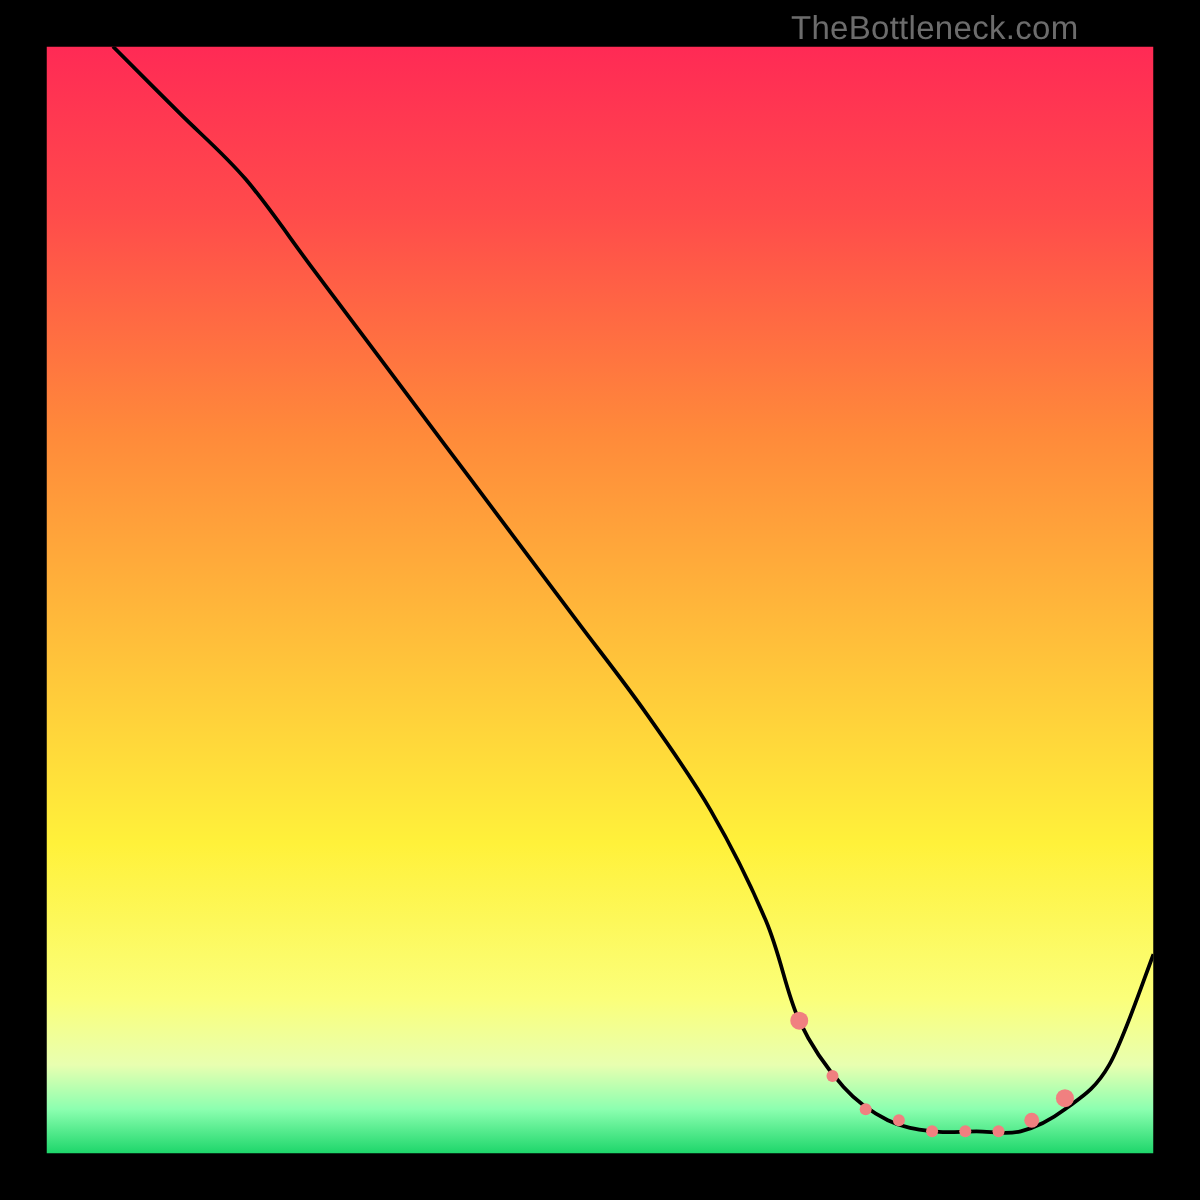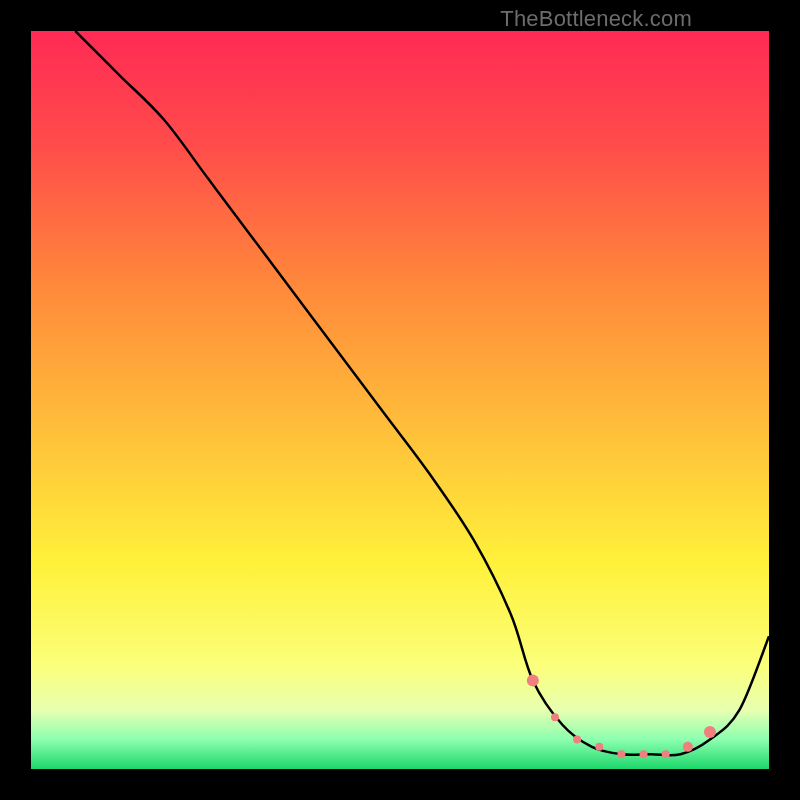--- a/index.html
+++ b/index.html
@@ -9,20 +9,21 @@
     height: 800px;
     background: #000;
     font-family: Arial, sans-serif;
     overflow: hidden;
   }
   .outer {
     width: 720px;
     height: 800px;
     background: #000;
     position: relative;
+    padding-left: 27px;
   }
   .attribution {
     position: absolute;
     top: 6px;
     right: 28px;
     color: #6c6c6c;
     font-size: 22px;
     font-weight: 500;
     letter-spacing: 0.2px;
   }

